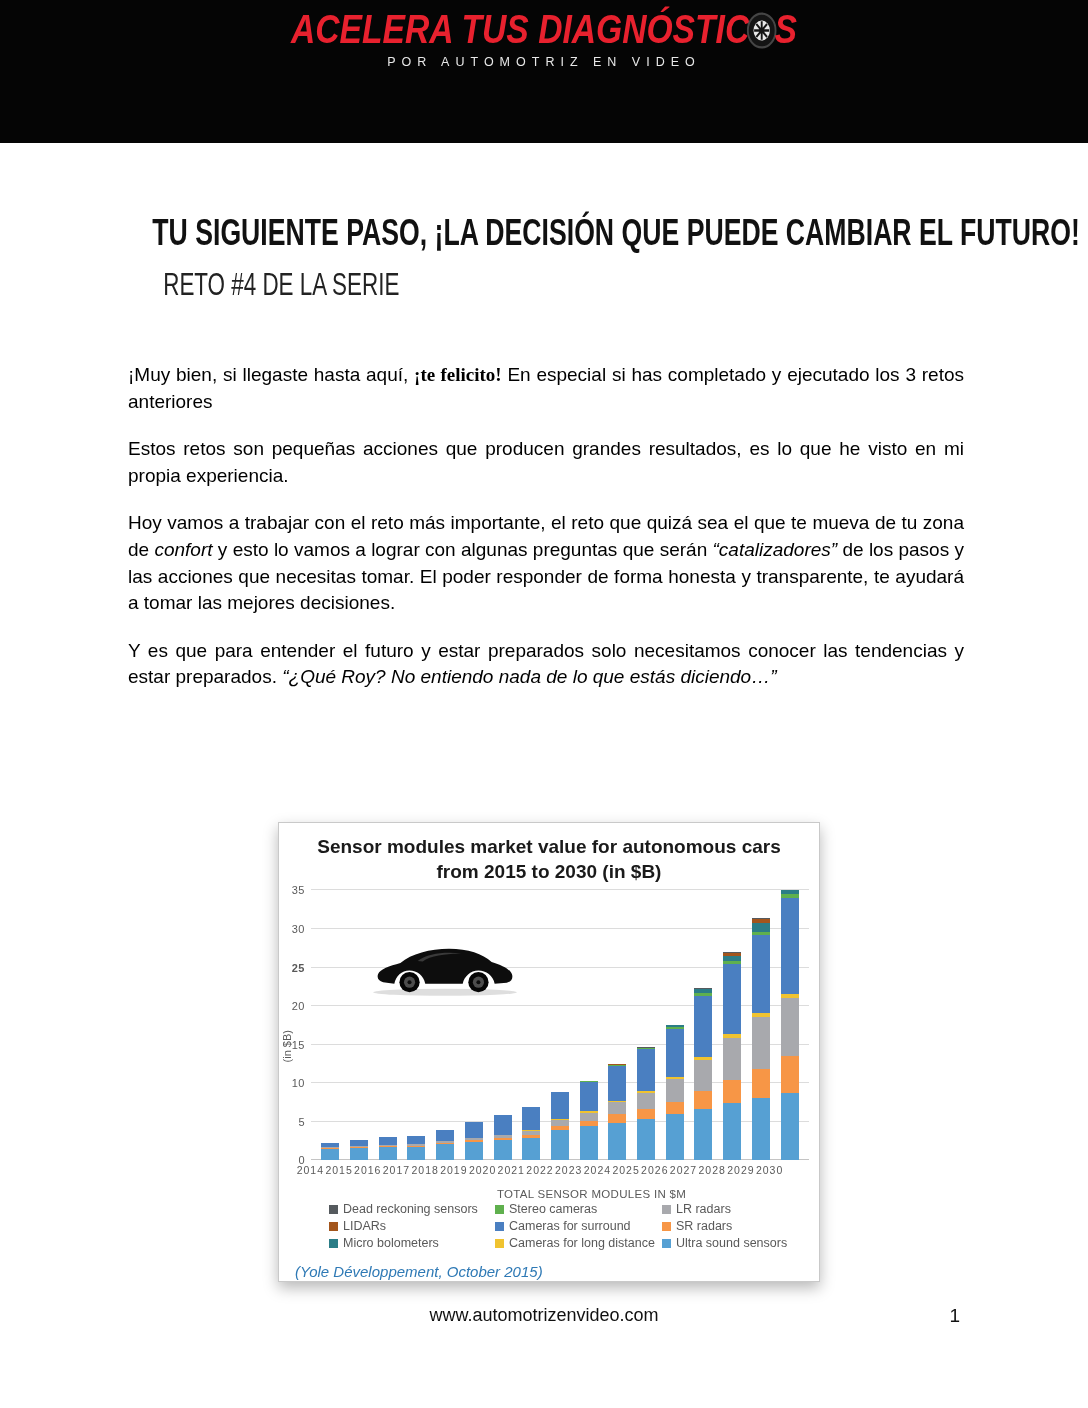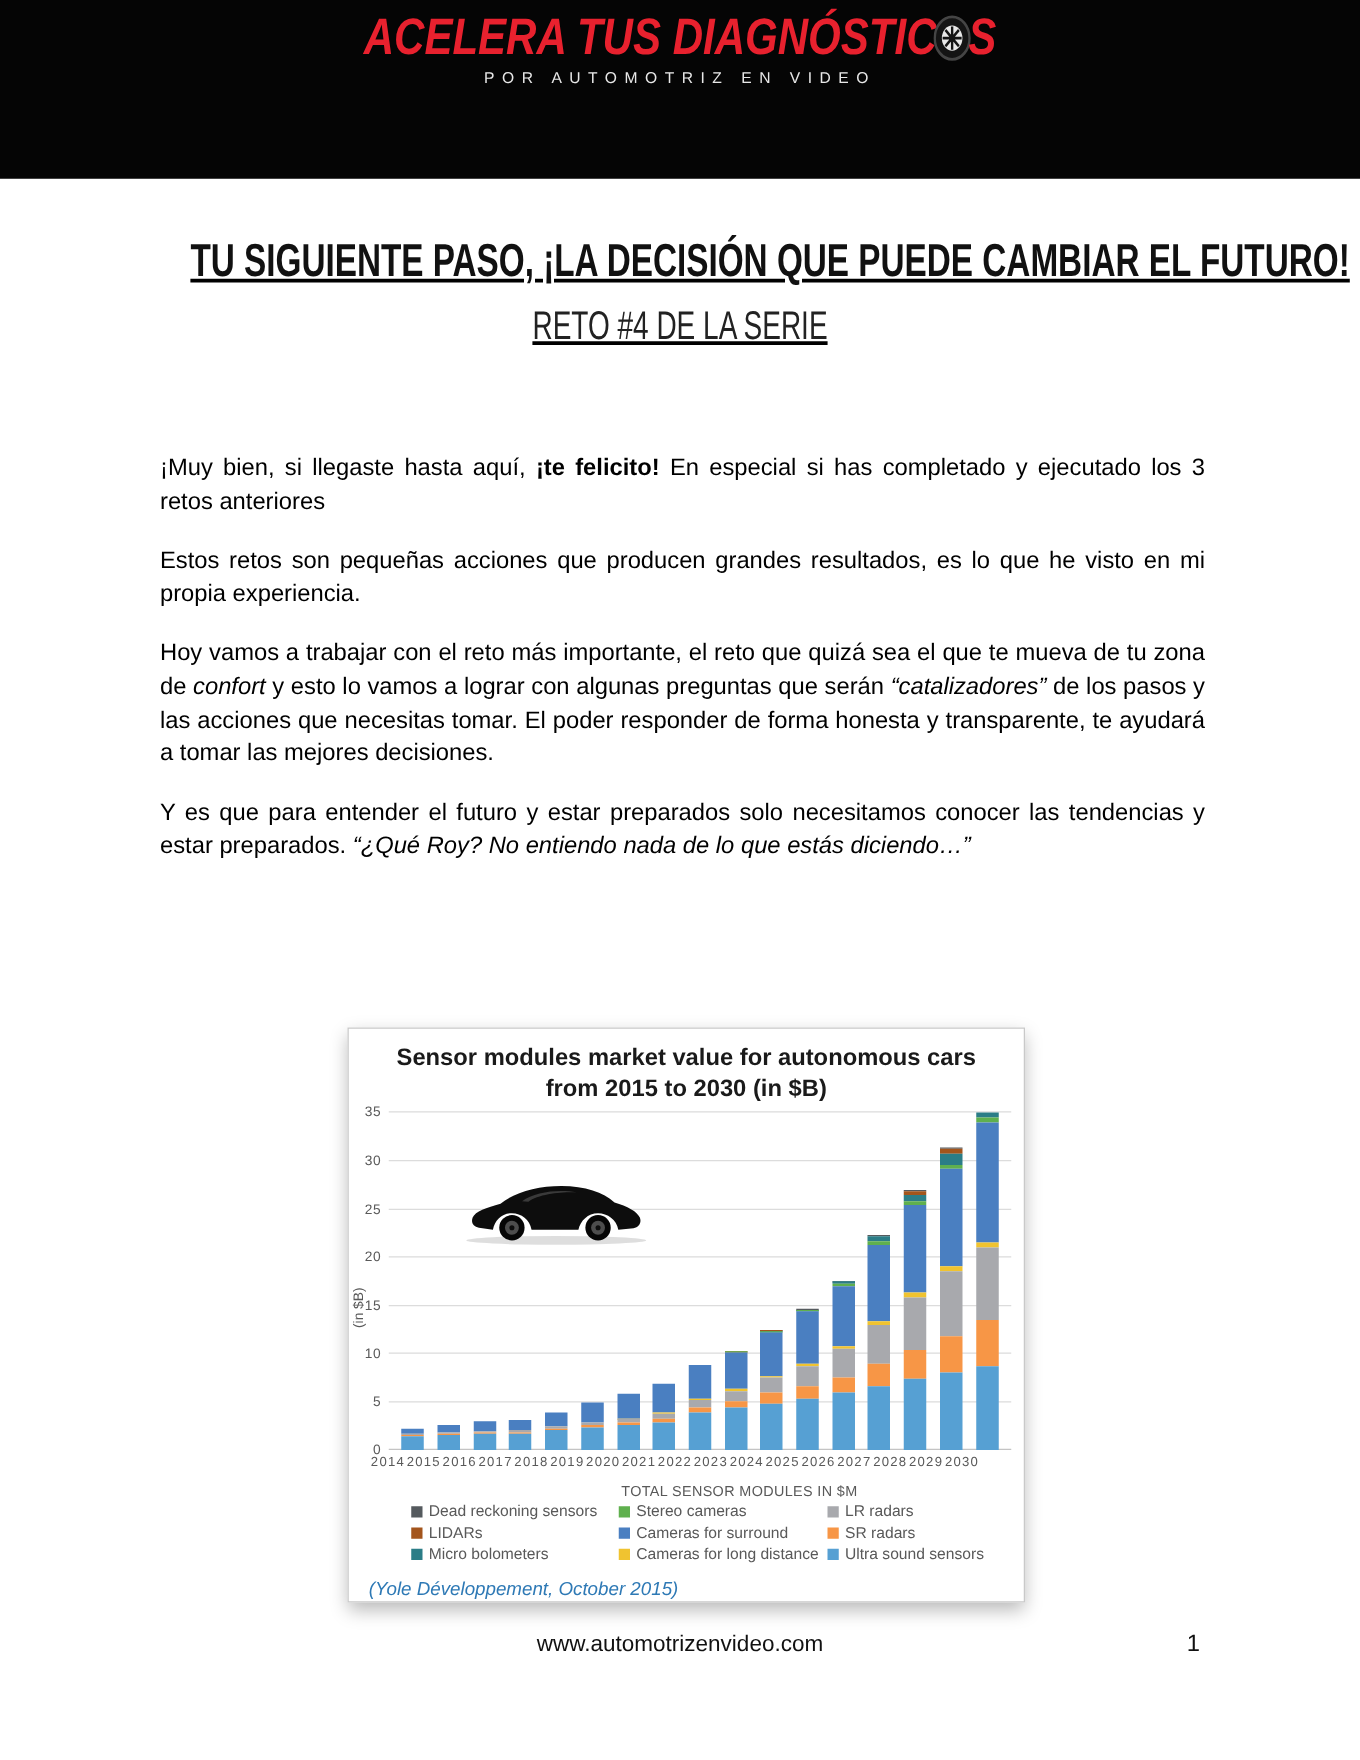--- a/index.html
+++ b/index.html
@@ -12,28 +12,28 @@
   .banner-line1{margin-top:6px;}
   .cond-wrap{white-space:nowrap;display:block;transform-origin:50% 50%;}
   .red-title{font-size:41px;font-weight:700;font-style:italic;color:#e8212e;letter-spacing:0;}
   .red-title .wheel-svg{width:37px;height:37px;vertical-align:-6px;margin:0 -3px;}
   .banner-line2{margin-top:-4px;}
   .white-title{font-size:37px;font-weight:700;font-style:italic;color:#fdfdfd;}
   .chev{font-size:37px;font-weight:700;font-style:italic;color:#e8212e;margin-right:2px;}
   .banner-bottom{margin-top:2px;font-size:12.5px;letter-spacing:6px;color:#e8e8e8;}
 
   
-  .title-block{position:absolute;left:0;top:188px;width:1088px;text-align:center;text-decoration:underline;}
+  .title-block{position:absolute;left:0;top:212px;width:1088px;text-align:left;}
   .title-main{font-size:37px;font-weight:700;color:#111;transform:scaleX(0.72);}
   .title-sub{margin-top:12px;font-size:32px;font-weight:400;color:#222;transform:scaleX(0.70);}
 
   
   .body-text{position:absolute;left:128px;top:362px;width:836px;}
   .body-text p{margin:0 0 21px 0;font-size:19px;line-height:1.4;text-align:justify;color:#000;}
-  .body-text .b{font-weight:700;}
+  .body-text .b{font-weight:700;font-family:Liberation Serif, serif;}
   .body-text .i{font-style:italic;}
 
   
   .chart-card{position:absolute;left:278px;top:822px;width:540px;height:458px;background:#fff;
               border:1px solid #c9c9c9;box-shadow:0 6px 14px rgba(0,0,0,0.28);}
   .chart-title{margin-top:12px;text-align:center;font-size:19px;line-height:1.3;font-weight:700;color:#1a1a1a;}
   .plot-wrap{position:relative;margin-top:6px;height:270px;}
   .ylabel{position:absolute;left:2px;top:140px;font-size:11px;color:#595959;
           writing-mode:vertical-rl;transform:rotate(180deg);}
   .yaxis{position:absolute;left:0;top:0;width:26px;height:270px;}
@@ -101,21 +101,21 @@
       <div>from 2015 to 2030 (in $B)</div>
     </div>
     <div class="plot-wrap">
       <div class="ylabel">(in $B)</div>
       <div class="yaxis">
           <div class="ytick" style="bottom: -6px;">0</div>
           <div class="ytick" style="bottom: 32.5714px;">5</div>
           <div class="ytick" style="bottom: 71.1429px;">10</div>
           <div class="ytick" style="bottom: 109.714px;">15</div>
           <div class="ytick" style="bottom: 148.286px;">20</div>
-          <div class="ytick" style="bottom: 186.857px;">25</div>
+          <div class="ytick" style="bottom: 186.857px; font-weight: bold;">25</div>
           <div class="ytick" style="bottom: 225.429px;">30</div>
           <div class="ytick" style="bottom: 264px;">35</div>
         </div>
       <div class="plot">
         <div class="gridlines">
             <div class="gridline" style="bottom: 0px; background: rgb(196, 196, 196);"></div>
             <div class="gridline" style="bottom: 38.5714px;"></div>
             <div class="gridline" style="bottom: 77.1429px;"></div>
             <div class="gridline" style="bottom: 115.714px;"></div>
             <div class="gridline" style="bottom: 154.286px;"></div>

